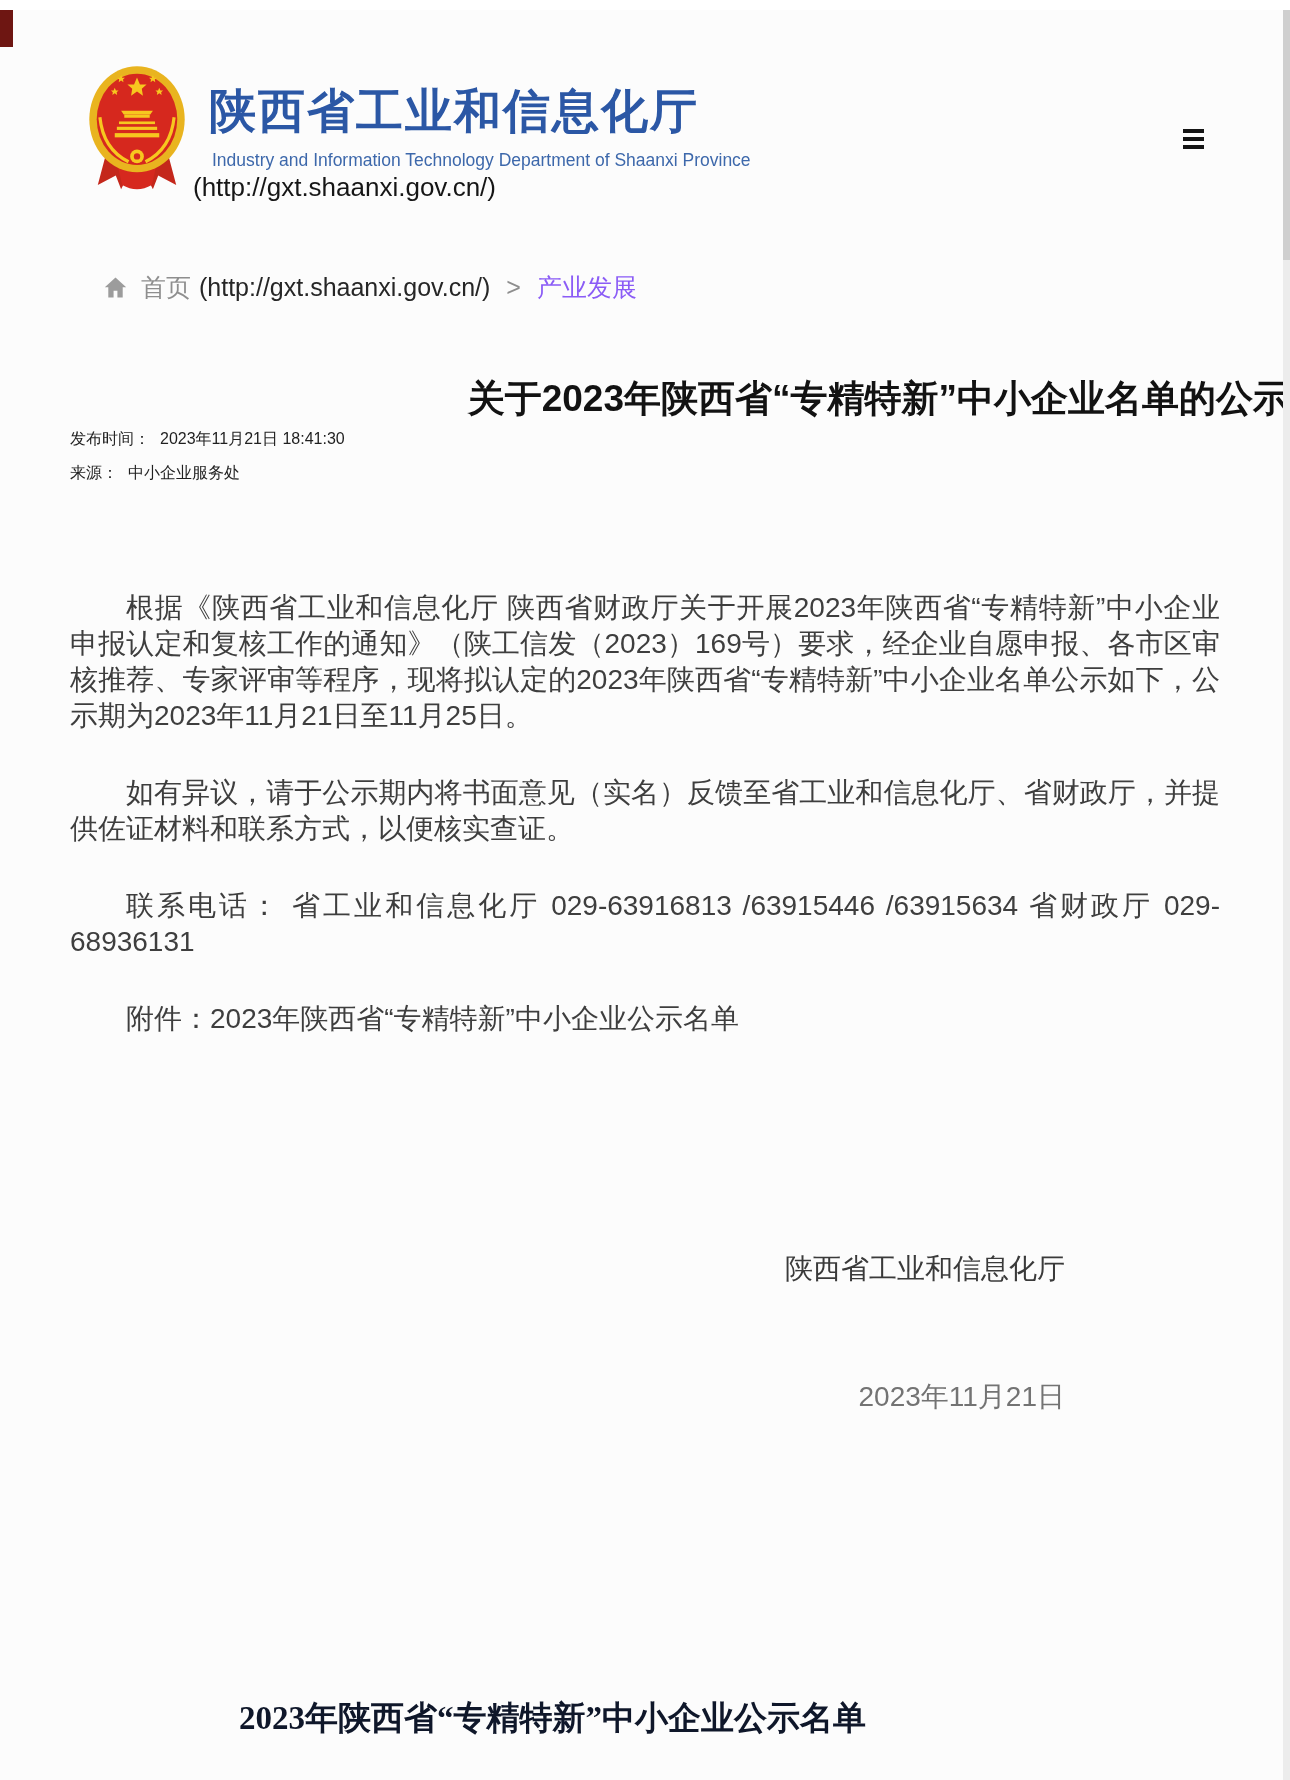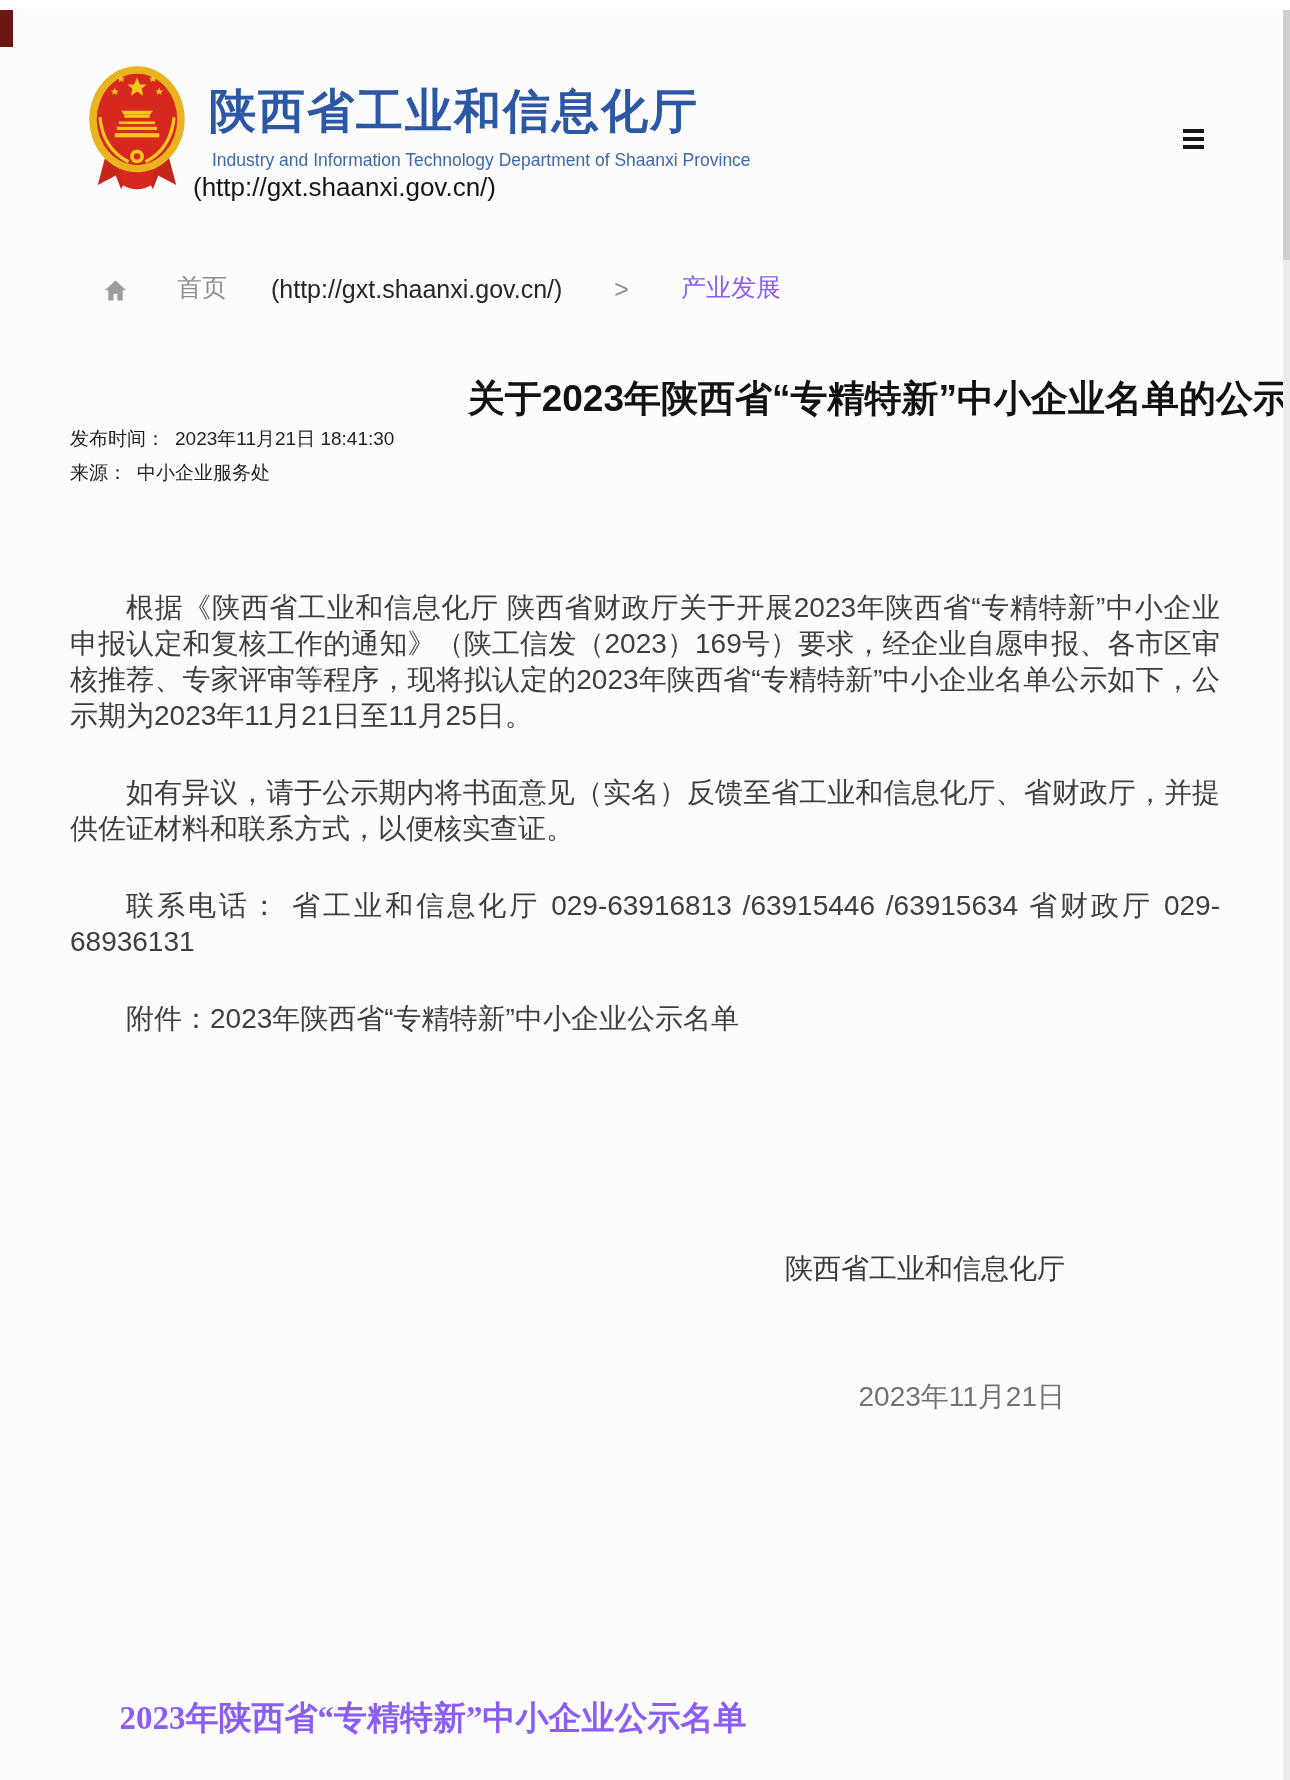--- a/index.html
+++ b/index.html
@@ -16,45 +16,45 @@
   .site-title {
     position:absolute; left:209px; top:70px;
     font-size:47px; font-weight:bold; color:#2b57a5; letter-spacing:2px; white-space:nowrap; cursor:pointer;
   }
   .site-subtitle { position:absolute; left:212px; top:140px; font-size:17.5px; color:#3d68ab; white-space:nowrap; }
   .site-url { position:absolute; left:193px; top:162px; font-size:26px; color:#161616; white-space:nowrap; cursor:pointer; }
   .hamburger { position:absolute; left:1183px; top:119px; display:flex; flex-direction:column; gap:4.5px; cursor:pointer; }
   .hamburger span { display:block; width:21px; height:3.5px; background:#151515; }
 
   
-  .breadcrumb { position:absolute; left:102px; top:261px; display:flex; align-items:flex-end; font-size:25px; color:#8e8e8e; white-space:nowrap;gap:36px; }
+  .breadcrumb { position:absolute; left:102px; top:261px; display:flex; align-items:center; font-size:25px; color:#8e8e8e; white-space:nowrap; }
   .breadcrumb .home-icon { margin-right:12px; cursor:pointer; }
   .bc-home-label { color:#8e8e8e; cursor:pointer; }
   .bc-url { color:#262626; cursor:pointer; margin-left:8px; }
   .bc-sep { color:#8e8e8e; margin:0 16px; }
   .bc-current { color:#8b5cf6; cursor:pointer; }
 
   
   .article-title {
     position:absolute; left:0; right:0; top:364px; text-align:right;
     font-size:37px; font-weight:bold; color:#121212;
   }
-  .meta { position:absolute; left:70px; top:412px; font-size:19px; color:#1f1f1f; line-height:34px; }
+  .meta { position:absolute; left:70px; top:412px; font-size:16px; color:#1f1f1f; line-height:34px; }
   .meta .label { margin-right:10px; }
   .body {
     position:absolute; left:70px; top:580px; width:1150px;
     font-size:28px; color:#3e3e3e; line-height:36px; text-align:justify;
   }
   .body p { margin:0 0 41px 0; text-indent:2em; }
   .sig-org  { position:absolute; right:225px; top:1240px; font-size:28px; color:#3a3a3a; }
   .sig-date { position:absolute; right:225px; top:1368px; font-size:28px; color:#737373; }
   .attachment-heading {
-    position:absolute; left:0; top:1686px; width:866px; text-align:center;
+    position:absolute; left:0; top:1686px; width:866px; text-align:right;
     font-family:"Liberation Serif","DejaVu Serif",serif; font-weight:bold;
-    font-size:33px; color:#8b5cf6;
+    font-size:33px; color:#0f172a;
   }
 
   
   .scroll-track { position:absolute; right:0; top:0; width:7px; height:1780px; background:#ececec; }
   .scroll-thumb { width:7px; height:250px; background:#cfcfcf; }
 </style>
 </head>
 <body>
 
 <div class="page">

